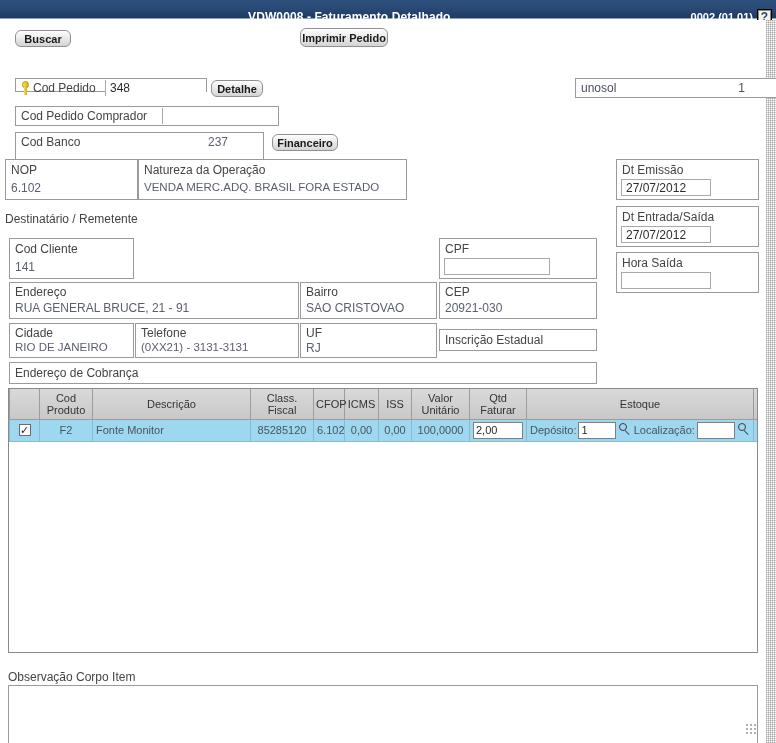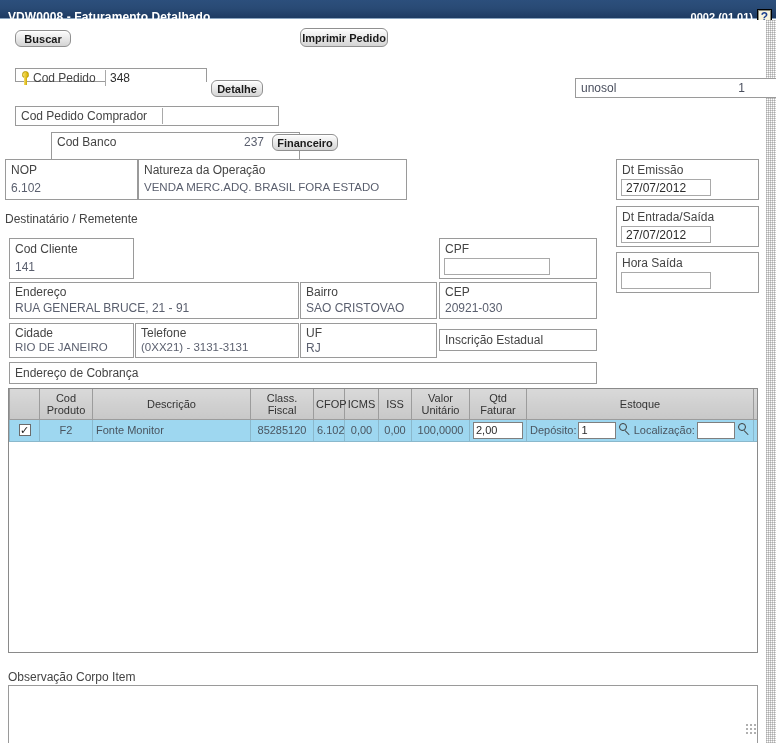--- a/index.html
+++ b/index.html
@@ -18,20 +18,21 @@
     height:19px;
     background:linear-gradient(to bottom,#2c4f7c 0%,#27477090 45%,#1d3a62 100%);
     background-color:#2b4e7b;
     color:#ffffff;
     display:flex;align-items:center;
     padding:16px 2px 0 8px;
     font-size:12px;
     font-weight:bold;
     border-bottom:1px solid #8aa4c0;
     box-sizing:border-box;
+    text-align:center;
   }
   #titlebar .t-left{flex:1;white-space:nowrap;letter-spacing:.1px;}
   #titlebar .t-right{white-space:nowrap;font-size:11px;padding-right:4px;}
   .help-icon{
     width:15px;height:17px;
     background:#f6f3de;
     border:1px solid #000;
     box-shadow:inset 0 0 0 1px #8b8b7a;
     color:#1a3f8f;
     font-weight:bold;font-size:12px;
@@ -236,33 +237,33 @@
   <div id="content">
 
     <div class="btn" style="position:absolute;left:15px;top:10px;width:56px;height:17px;">Buscar</div>
     <div class="btn" style="position:absolute;left:300px;top:8px;width:88px;height:19px;">Imprimir  Pedido</div>
 
     <div class="fbox" style="left:575px;top:58px;width:208px;height:20px;">
       <span class="fvalue" style="position:absolute;left:5px;top:2px;color:#4a4f5e;">unosol</span>
       <span class="fvalue" style="position:absolute;right:37px;top:2px;color:#4a4f5e;">1</span>
     </div>
 
-    <div class="fbox" style="left:15px;top:48px;width:192px;height:14px;">
+    <div class="fbox" style="left:15px;top:58px;width:192px;height:14px;">
       <span class="key-icon" style="position:absolute;left:5px;top:2px;"></span>
       <span class="flabel" style="position:absolute;left:17px;top:2px;">Cod Pedido</span>
       <input class="inp" style="position: absolute; left: 89px; top: 1px; width: 101px; height: 16px; border-width: 0px 0px 0px 1px; border-top-style: initial; border-right-style: initial; border-bottom-style: initial; border-top-color: initial; border-right-color: initial; border-bottom-color: initial; border-image: initial; border-left-style: solid; border-left-color: rgb(169, 169, 169);" value="348">
     </div>
     <div class="btn" style="position:absolute;left:211px;top:60px;width:52px;height:17px;">Detalhe</div>
 
     <div class="fbox" style="left:15px;top:86px;width:264px;height:20px;">
       <span class="flabel" style="position:absolute;left:5px;top:2px;">Cod Pedido Comprador</span>
       <input class="inp" style="position: absolute; left: 146px; top: 1px; width: 101px; height: 16px; border-width: 0px 0px 0px 1px; border-top-style: initial; border-right-style: initial; border-bottom-style: initial; border-top-color: initial; border-right-color: initial; border-bottom-color: initial; border-image: initial; border-left-style: solid; border-left-color: rgb(169, 169, 169);" value="">
     </div>
 
-    <div class="fbox" style="left:15px;top:112px;width:249px;height:32px;margin-left:36px;">
+    <div class="fbox" style="left:15px;top:112px;width:249px;height:32px;">
       <span class="flabel" style="position:absolute;left:5px;top:2px;">Cod Banco</span>
       <span class="fvalue" style="position:absolute;left:212px;top:2px;transform:translateX(-100%);">237</span>
     </div>
     <div class="btn" style="position:absolute;left:272px;top:114px;width:66px;height:17px;">Financeiro</div>
 
     <div class="fbox" style="left:5px;top:139px;width:133px;height:41px;">
       <span class="flabel" style="position:absolute;left:5px;top:3px;">NOP</span>
       <span class="fvalue" style="position:absolute;left:5px;top:21px;">6.102</span>
     </div>
 

